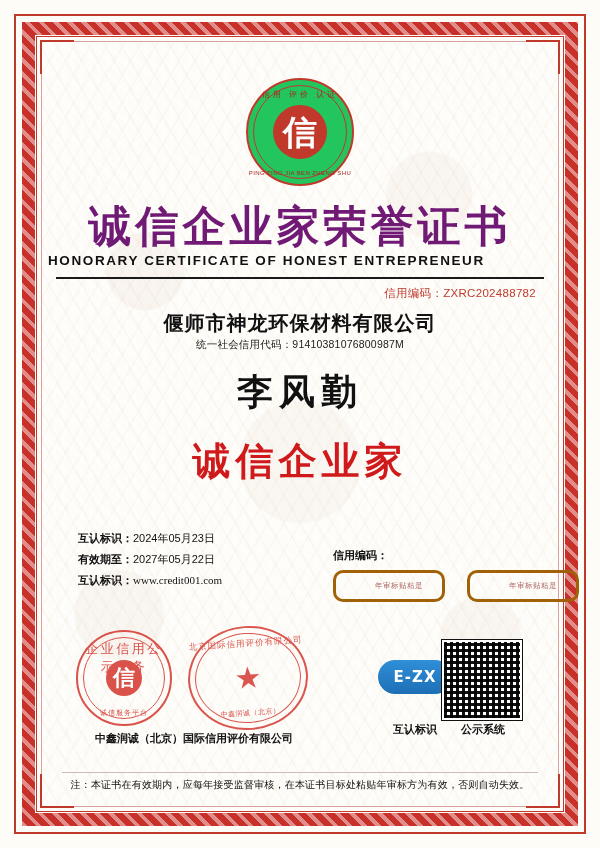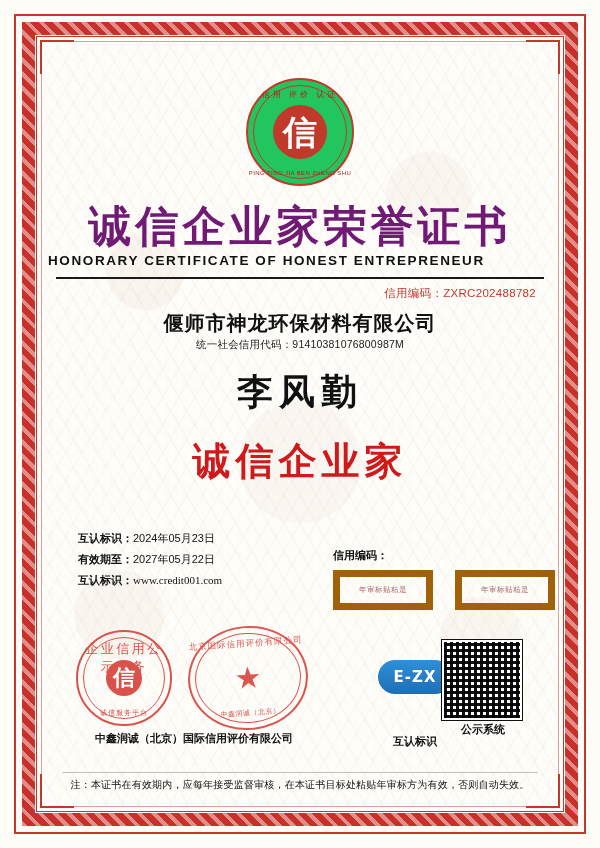--- a/index.html
+++ b/index.html
@@ -241,28 +241,29 @@
   .stamp-slots {
     position: absolute;
     left: 285px;
     top: 522px;
     display: flex;
     gap: 22px;
   }
   .stamp-slot {
     width: 86px;
     height: 26px;
-    border: 7px solid #a16207;
-    border-radius: 0;
+    border: 3px solid #a16207;
+    border-radius: 10px;
     font-size: 7.5px;
     color: #b06a6a;
     display: flex;
     align-items: center;
     justify-content: center;
     letter-spacing: 0.5px;
+    padding-left: 20px;
   }
 
   
   .bottom {
     position: absolute;
     left: 0; right: 0;
     top: 578px;
     height: 160px;
   }
   .seal-round {
@@ -350,21 +351,20 @@
     font-family: "DejaVu Sans", sans-serif;
   }
   .logo-caption {
     position: absolute;
     left: 322px; top: 96px;
     width: 90px;
     text-align: center;
     font-size: 11px;
     font-weight: bold;
     color: #111;
-    margin-top: 12px;
   }
   .qr {
     position: absolute;
     right: 30px; top: 14px;
     width: 76px; height: 76px;
     background:
       repeating-linear-gradient(0deg, #111 0 3px, #fff 3px 6px),
       repeating-linear-gradient(90deg, #111 0 3px, #fff 3px 6px);
     background-blend-mode: multiply;
     border: 2px solid #fff;

